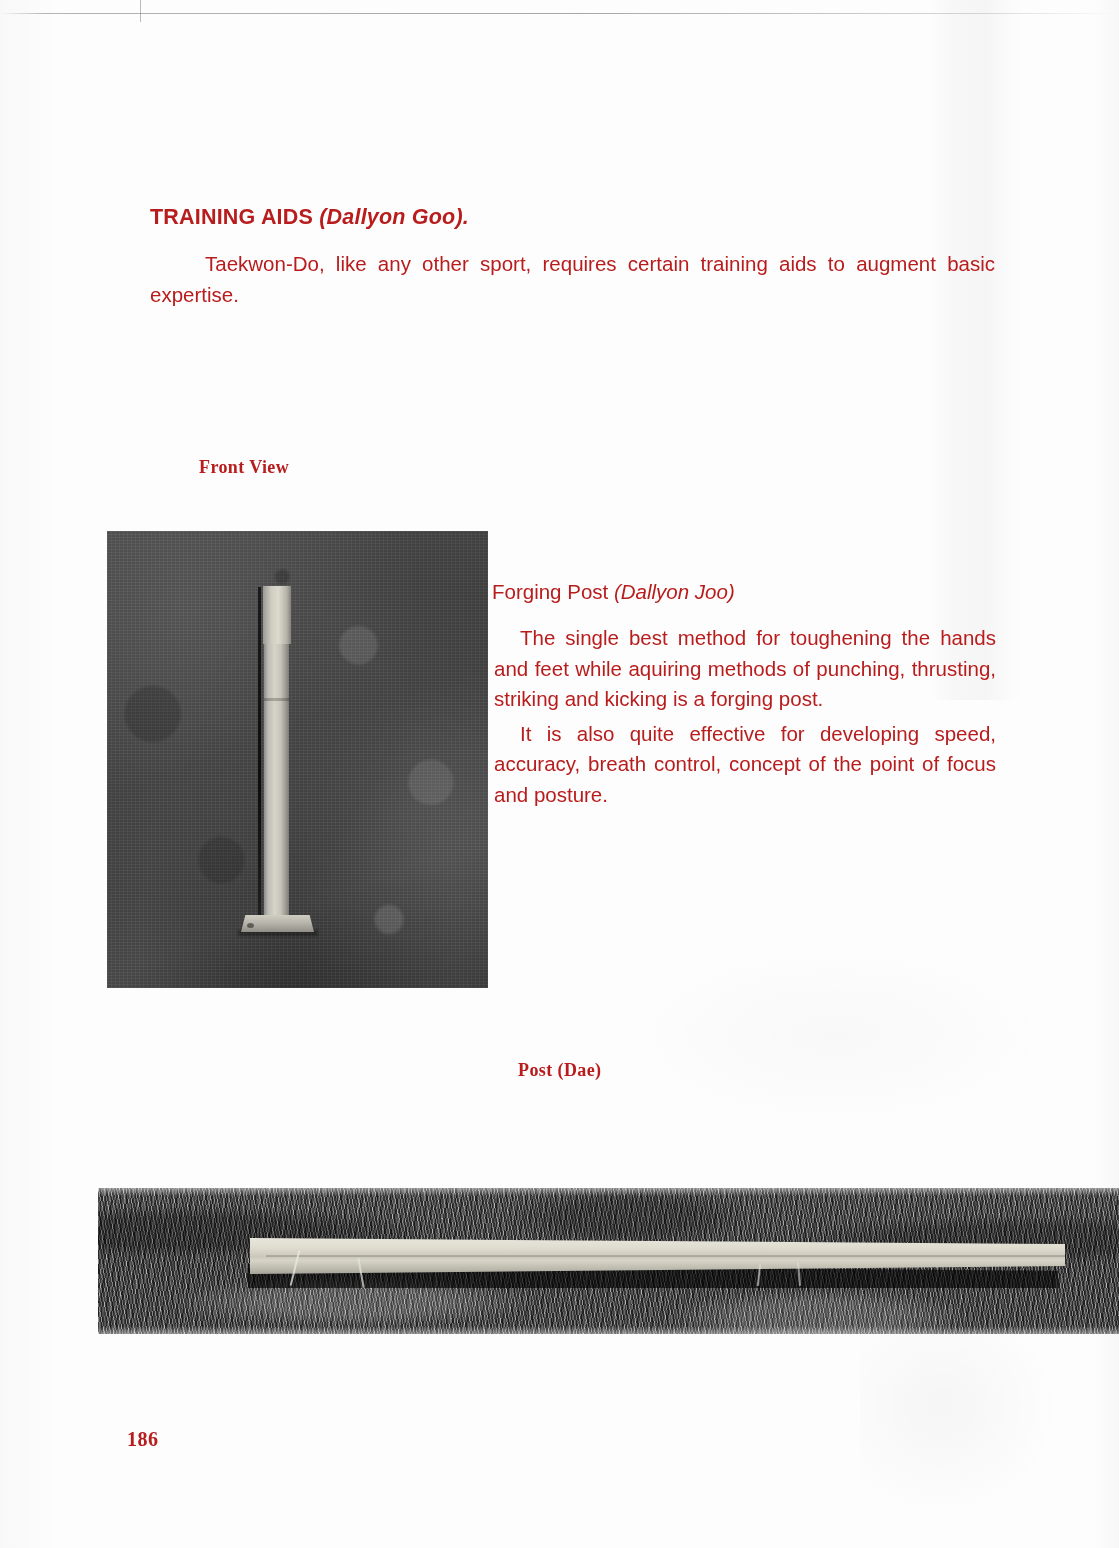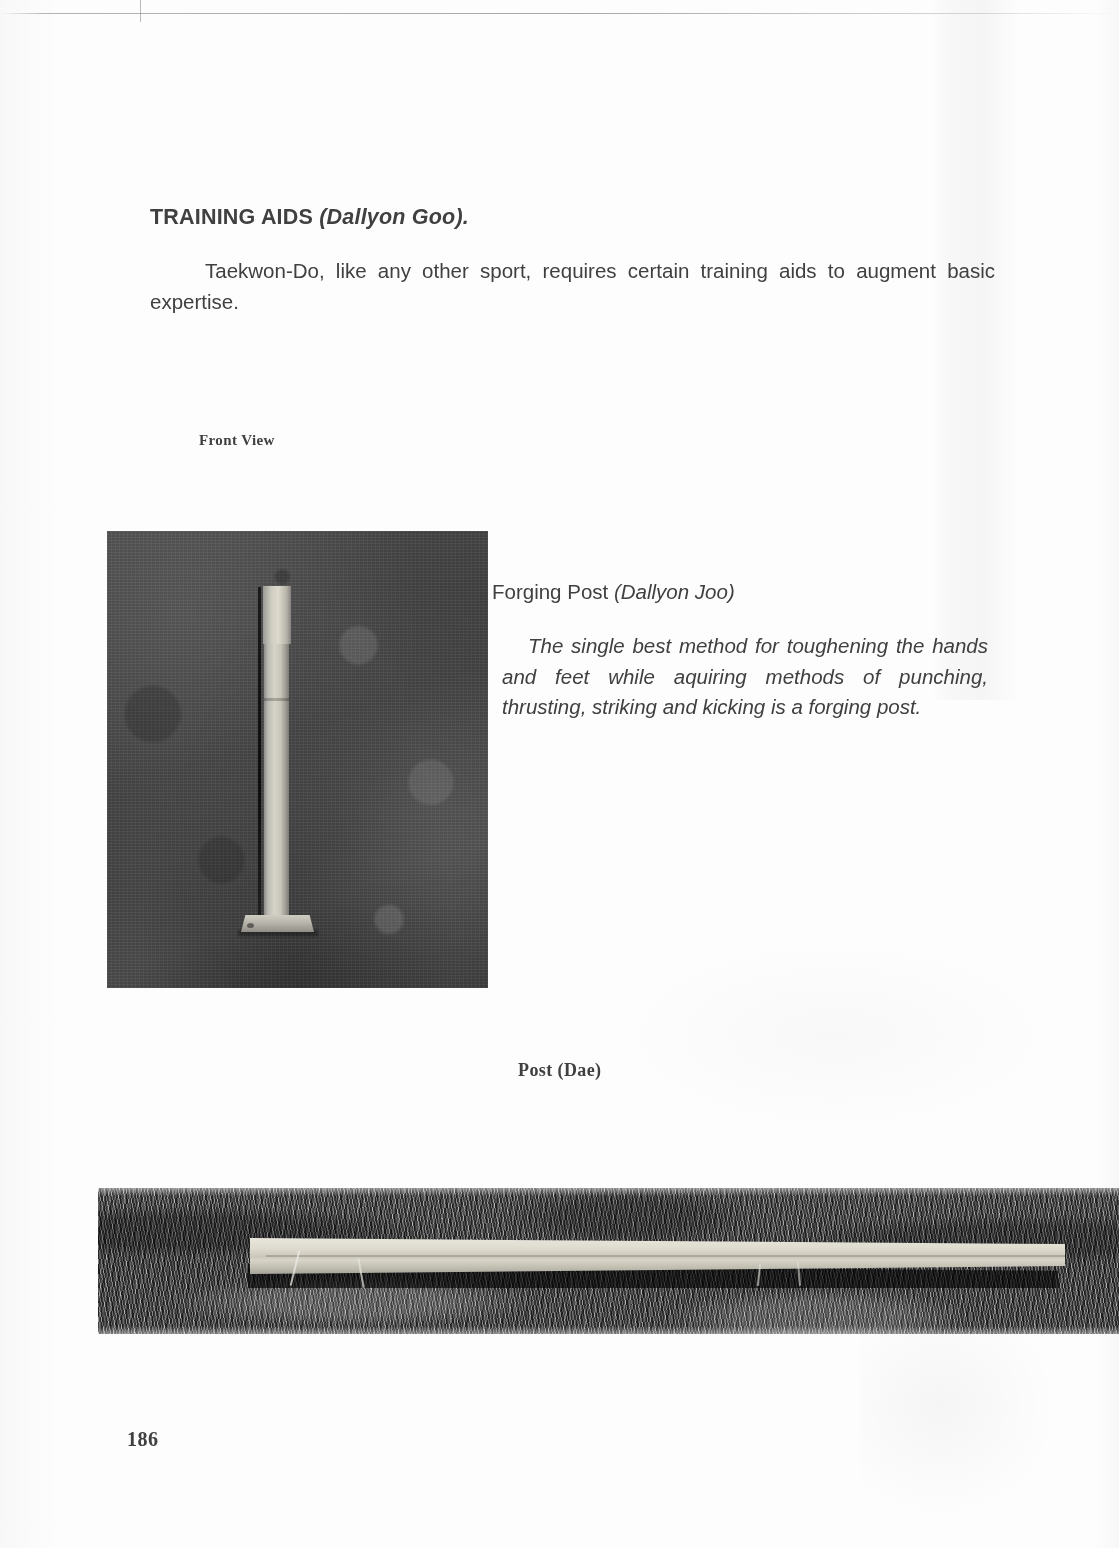--- a/index.html
+++ b/index.html
@@ -9,21 +9,21 @@
     background: #ffffff;
   }
 
   #page {
     position: relative;
     width: 1119px;
     height: 1548px;
     background: #fdfdfd;
     overflow: hidden;
     font-family: "Liberation Sans", sans-serif;
-    color: #404040;
+    color: #b91c1c;
   }
 
   
   .scan-noise {
     position: absolute;
     pointer-events: none;
   }
   #scan-line-top {
     left: 0; top: 13px; width: 1119px; height: 1px;
     background: linear-gradient(to right,
@@ -77,38 +77,38 @@
     letter-spacing: .2px;
     white-space: nowrap;
   }
   #section-heading .ital {
     font-style: italic;
   }
 
   #intro-block {
     position: absolute;
     left: 150px;
-    top: 255px;
+    top: 248px;
     width: 845px;
     font-size: 20.5px;
     line-height: 31px;
     text-align: justify;
   }
   #intro-block p {
     margin: 0;
     text-indent: 55px;
   }
 
   #front-view-label {
     position: absolute;
     left: 199px;
-    top: 432px;
+    top: 457px;
     font-family: "Liberation Serif", serif;
     font-weight: bold;
-    font-size: 15px;
+    font-size: 18px;
     letter-spacing: .4px;
   }
 
   #post-dae-label {
     position: absolute;
     left: 518px;
     top: 1060px;
     font-family: "Liberation Serif", serif;
     font-weight: bold;
     font-size: 18px;
@@ -128,23 +128,22 @@
   #forging-body {
     position: absolute;
     left: 490px;
     top: 619px;
     width: 510px;
     font-size: 20.5px;
     line-height: 30.5px;
     text-align: justify;
   }
   #forging-body p {
-    margin: 12px;
+    margin: 4px;
     text-indent: 26px;
-    font-style: italic;
   }
 
   #page-number {
     position: absolute;
     left: 127px;
     top: 1428px;
     font-size: 20px;
     font-weight: bold;
     letter-spacing: .5px;
     font-family: Liberation Serif, serif;
@@ -396,20 +395,21 @@
     <div class="post-top"></div>
     <div class="base-shadow"></div>
     <div class="post-base"></div>
     <div class="base-notch"></div>
   </figure>
 
   <h2 id="forging-heading"><span>Forging Post</span> <span class="ital">(Dallyon Joo)</span></h2>
 
   <div id="forging-body">
     <p>The single best method for toughening the hands and feet while aquiring methods of punching, thrusting, striking and kicking is a forging post.</p>
+    <p>It is also quite effective for developing speed, accuracy, breath control, concept of the point of focus and posture.</p>
   </div>
 
   <div id="post-dae-label">Post  (Dae)</div>
 
   <figure id="photo-post-grass">
     <div class="turf"></div>
     <div class="turf-blotch"></div>
     <div class="lying-shadow"></div>
     <div class="lying-post"></div>
     <div class="blade-over-a"></div>

